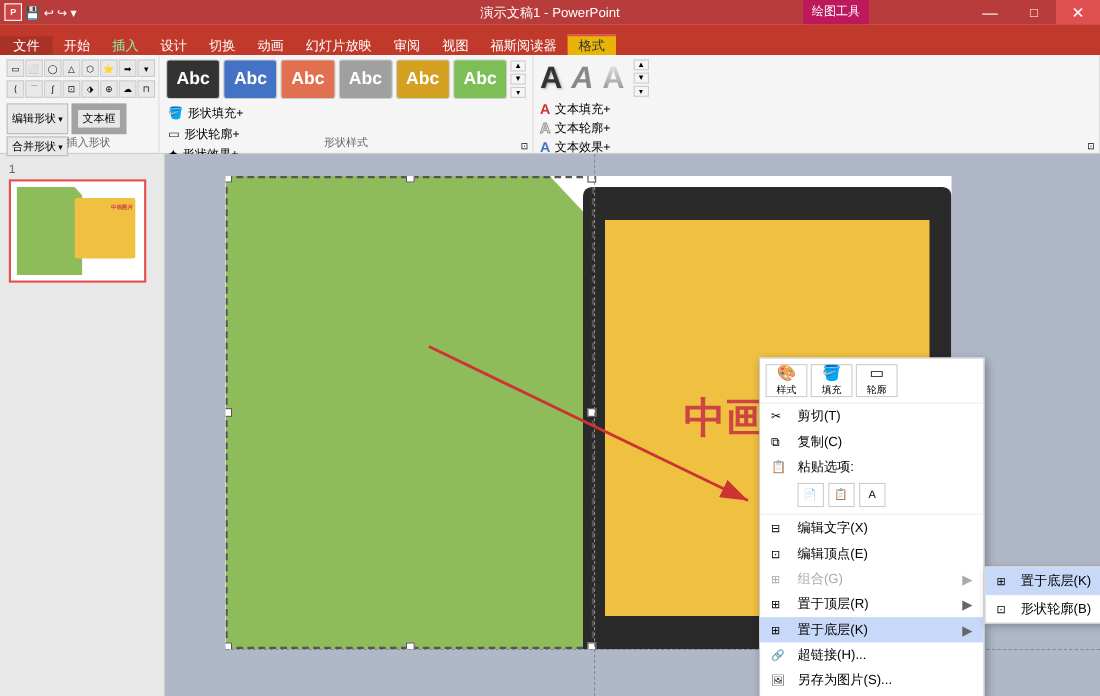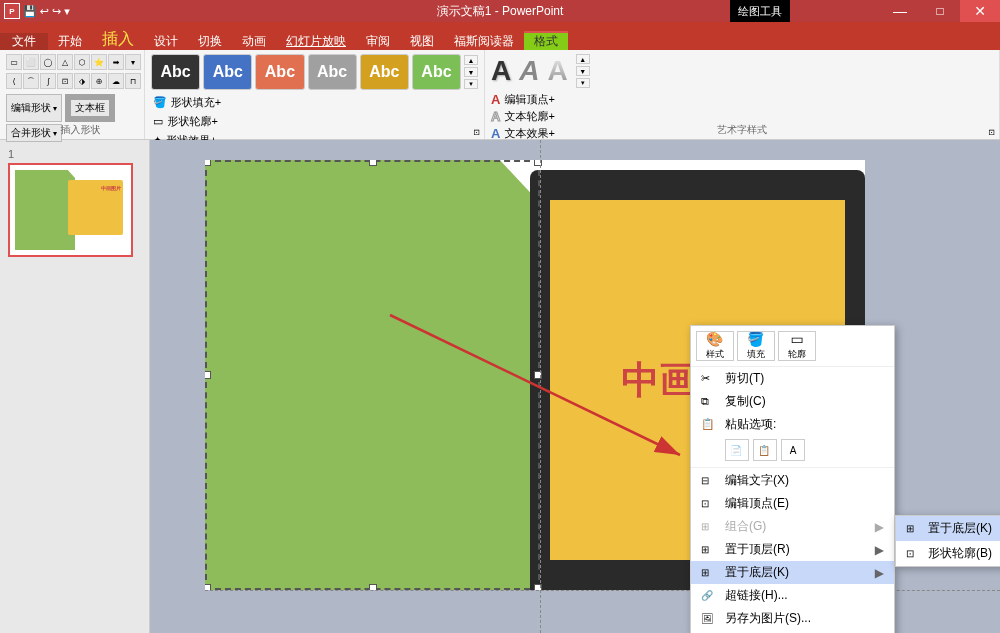--- a/index.html
+++ b/index.html
@@ -10,42 +10,42 @@
 
 <div style="position:relative; background:#b83c3c; height:22px; display:flex; align-items:center; justify-content:center; color:white; font-size:12px;">
   <div style="position:absolute; left:4px; display:flex; gap:3px; align-items:center;">
     <div style="width:16px;height:16px;background:#cc4444;border:1px solid #fff;display:flex;align-items:center;justify-content:center;font-size:8px;color:white;font-weight:bold;">P</div>
     <div style="color:white;font-size:11px;cursor:pointer;">💾</div>
     <div style="color:white;font-size:11px;cursor:pointer;">↩</div>
     <div style="color:white;font-size:11px;cursor:pointer;">↪</div>
     <div style="color:white;font-size:11px;cursor:pointer;">▾</div>
   </div>
   <span>演示文稿1 - PowerPoint</span>
-  <div style="position:absolute; right:210px; top:0; background:#000000; color:white; font-size:11px; padding:2px 8px; height:22px; line-height:18px;">
+  <div style="position:absolute; right:210px; top:0; background:#be185d; color:white; font-size:11px; padding:2px 8px; height:22px; line-height:18px;">
     <span>绘图工具</span>
   </div>
   <div style="position:absolute; right:0; display:flex;">
     <div style="width:40px;height:22px;display:flex;align-items:center;justify-content:center;cursor:pointer;color:white;font-size:14px;">—</div>
     <div style="width:40px;height:22px;display:flex;align-items:center;justify-content:center;cursor:pointer;color:white;font-size:12px;">□</div>
     <div style="width:40px;height:22px;display:flex;align-items:center;justify-content:center;cursor:pointer;background:#e05050;color:white;font-size:14px;">✕</div>
   </div>
 </div>
 
 <div style="background:#c0392b; display:flex; height:28px; align-items:flex-end;">
   <div style="color:white;padding:0 12px;font-size:12px;display:flex;align-items:center;cursor:pointer;background:#a93226;">文件</div>
   <div style="color:white;padding:0 10px;font-size:12px;display:flex;align-items:center;cursor:pointer;">开始</div>
-  <div style="color:#fde047;padding:0 10px;font-size:16px;display:flex;align-items:center;cursor:pointer;">插入</div>
+  <div style="color:#86efac;padding:0 10px;font-size:12px;display:flex;align-items:center;cursor:pointer;">插入</div>
   <div style="color:white;padding:0 10px;font-size:12px;display:flex;align-items:center;cursor:pointer;">设计</div>
   <div style="color:white;padding:0 10px;font-size:12px;display:flex;align-items:center;cursor:pointer;">切换</div>
   <div style="color:white;padding:0 10px;font-size:12px;display:flex;align-items:center;cursor:pointer;">动画</div>
-  <div style="color:white;padding:0 10px;font-size:12px;display:flex;align-items:center;cursor:pointer;text-decoration:underline;">幻灯片放映</div>
+  <div style="color:white;padding:0 10px;font-size:12px;display:flex;align-items:center;cursor:pointer;">幻灯片放映</div>
   <div style="color:white;padding:0 10px;font-size:12px;display:flex;align-items:center;cursor:pointer;">审阅</div>
   <div style="color:white;padding:0 10px;font-size:12px;display:flex;align-items:center;cursor:pointer;">视图</div>
   <div style="color:white;padding:0 10px;font-size:12px;display:flex;align-items:center;cursor:pointer;">福斯阅读器</div>
-  <div style="color:#333;padding:0 10px;font-size:12px;display:flex;align-items:center;cursor:pointer;background:#84cc16; border-top:2px solid #d9534f;">格式</div>
+  <div style="color:#333;padding:0 10px;font-size:12px;display:flex;align-items:center;cursor:pointer;background:#eab308; border-top:2px solid #d9534f;">格式</div>
 </div>
 
 <div style="background:#f5f5f5; display:flex; height:90px; border-bottom:1px solid #ccc;">
 
   <div style="padding:4px 6px; border-right:1px solid #ddd; width:145px; position:relative; display:flex; flex-direction:column;">
     <div style="display:grid; grid-template-columns:repeat(8,16px); gap:1px; margin-bottom:3px;">
       <div style="width:16px;height:16px;border:1px solid #ccc;display:flex;align-items:center;justify-content:center;font-size:8px;background:#e8e8e8;cursor:pointer;">▭</div>
       <div style="width:16px;height:16px;border:1px solid #ccc;display:flex;align-items:center;justify-content:center;font-size:8px;background:#e8e8e8;cursor:pointer;">⬜</div>
       <div style="width:16px;height:16px;border:1px solid #ccc;display:flex;align-items:center;justify-content:center;font-size:8px;background:#e8e8e8;cursor:pointer;">◯</div>
       <div style="width:16px;height:16px;border:1px solid #ccc;display:flex;align-items:center;justify-content:center;font-size:8px;background:#e8e8e8;cursor:pointer;">△</div>
@@ -95,49 +95,49 @@
       </div>
       <div style="display:flex;align-items:center;gap:4px;font-size:11px;cursor:pointer;padding:1px 2px;">
         <span>▭</span>
         <span>形状轮廓+</span>
       </div>
       <div style="display:flex;align-items:center;gap:4px;font-size:11px;cursor:pointer;padding:1px 2px;">
         <span>✦</span>
         <span>形状效果+</span>
       </div>
     </div>
+    <div style="font-size:10px;color:#666;position:absolute;bottom:2px;left:0;right:0;text-align:center;">形状样式</div>
     <div style="position:absolute;bottom:2px;right:4px;font-size:8px;cursor:pointer;">⊡</div>
   </div>
 
   <div style="padding:4px 6px; border-right:1px solid #ddd; flex:1; position:relative; display:flex; flex-direction:column;">
     <div style="display:flex; gap:8px; align-items:center; margin-bottom:4px;">
       <span style="font-size:28px;font-weight:bold;cursor:pointer;color:#333;text-shadow:1px 1px 2px #aaa;">A</span>
       <span style="font-size:28px;font-weight:bold;cursor:pointer;color:#888;font-style:italic;">A</span>
       <span style="font-size:28px;font-weight:bold;cursor:pointer;background:linear-gradient(#eee,#888);-webkit-background-clip:text;color:transparent;">A</span>
       <div style="display:flex;flex-direction:column;gap:2px;">
         <div style="width:14px;height:10px;border:1px solid #ccc;cursor:pointer;display:flex;align-items:center;justify-content:center;font-size:7px;">▲</div>
         <div style="width:14px;height:10px;border:1px solid #ccc;cursor:pointer;display:flex;align-items:center;justify-content:center;font-size:7px;">▼</div>
         <div style="width:14px;height:10px;border:1px solid #ccc;cursor:pointer;display:flex;align-items:center;justify-content:center;font-size:7px;">▾</div>
       </div>
     </div>
     <div style="display:flex;flex-direction:column;gap:2px;">
       <div style="display:flex;align-items:center;gap:4px;font-size:11px;cursor:pointer;">
         <span style="font-weight:bold;font-size:13px;color:#cc3333;">A</span>
-        <span>编辑顶点+</span>
+        <span>文本填充+</span>
       </div>
       <div style="display:flex;align-items:center;gap:4px;font-size:11px;cursor:pointer;">
         <span style="font-weight:bold;font-size:13px;color:#333;-webkit-text-stroke:1px #999;color:transparent;">A</span>
         <span>文本轮廓+</span>
       </div>
       <div style="display:flex;align-items:center;gap:4px;font-size:11px;cursor:pointer;">
         <span style="font-weight:bold;font-size:13px;color:#4472c4;">A</span>
         <span>文本效果+</span>
       </div>
     </div>
-    <div style="font-size:10px;color:#666;position:absolute;bottom:2px;left:0;right:0;text-align:center;">艺术字样式</div>
     <div style="position:absolute;bottom:2px;right:4px;font-size:8px;cursor:pointer;">⊡</div>
   </div>
 </div>
 
 <div style="display:flex; height:calc(633px - 22px - 28px - 90px);">
 
   <div style="width:150px; background:#e8e8e8; border-right:1px solid #ccc; padding:8px; overflow-y:auto;">
     <div style="font-size:11px;color:#666;margin-bottom:3px;">1</div>
     <div style="background:white;border:2px solid #e05050;width:125px;height:94px;position:relative;overflow:hidden;cursor:pointer;">
       <div style="position:absolute;background:#8fbc5a;width:60px;height:80px;left:5px;top:5px;clip-path:polygon(0 0, 88% 0, 100% 10%, 100% 100%, 0 100%);"></div>

